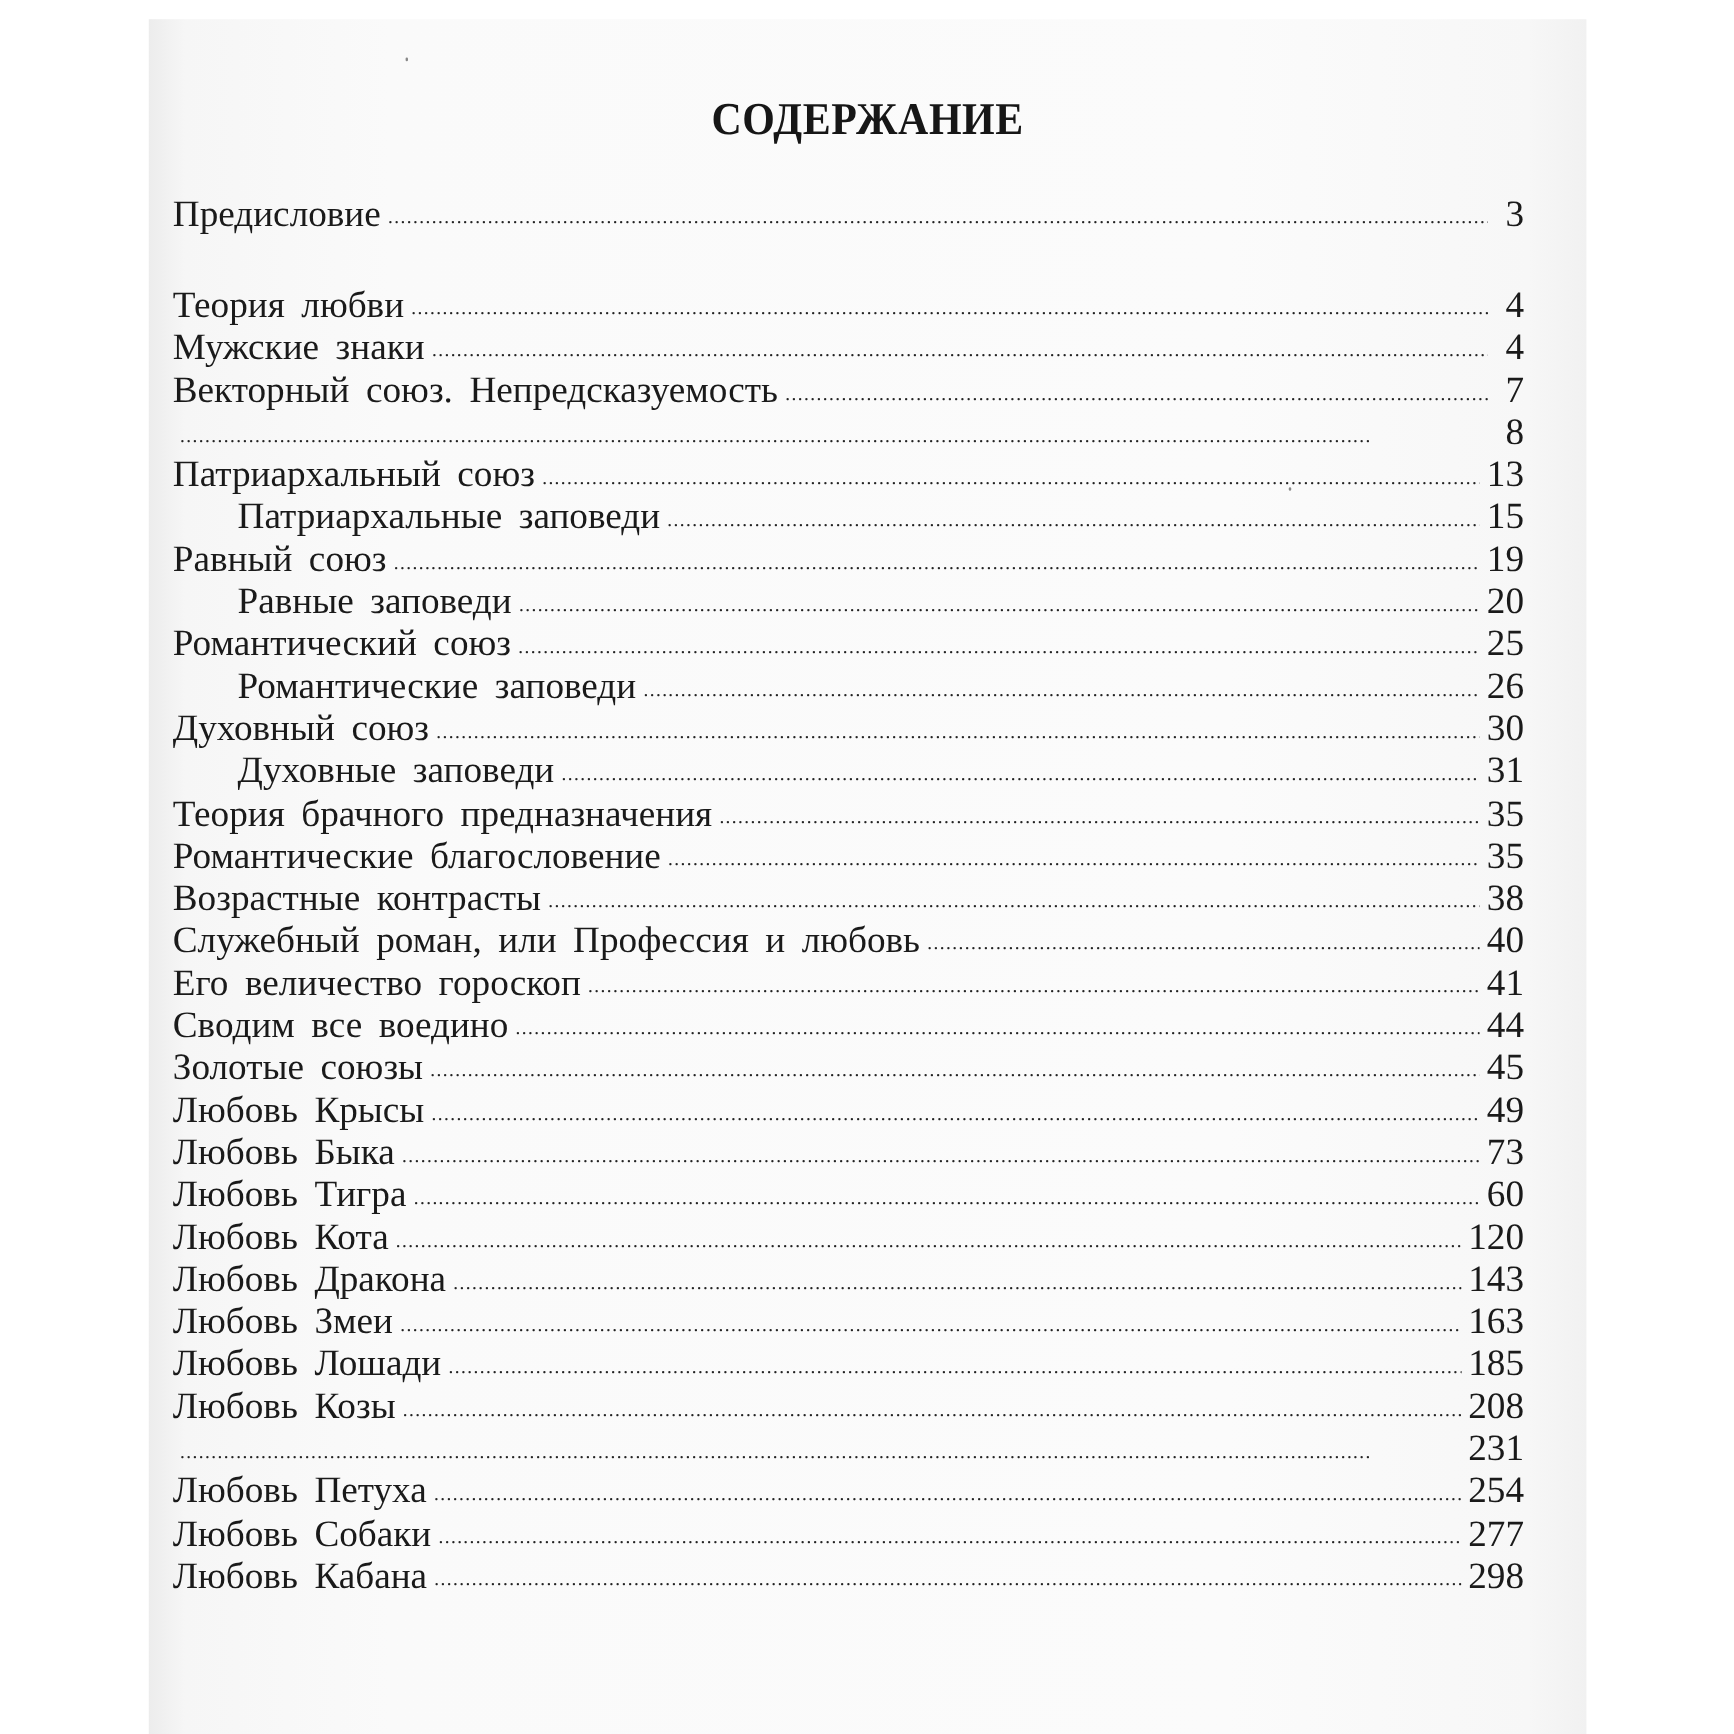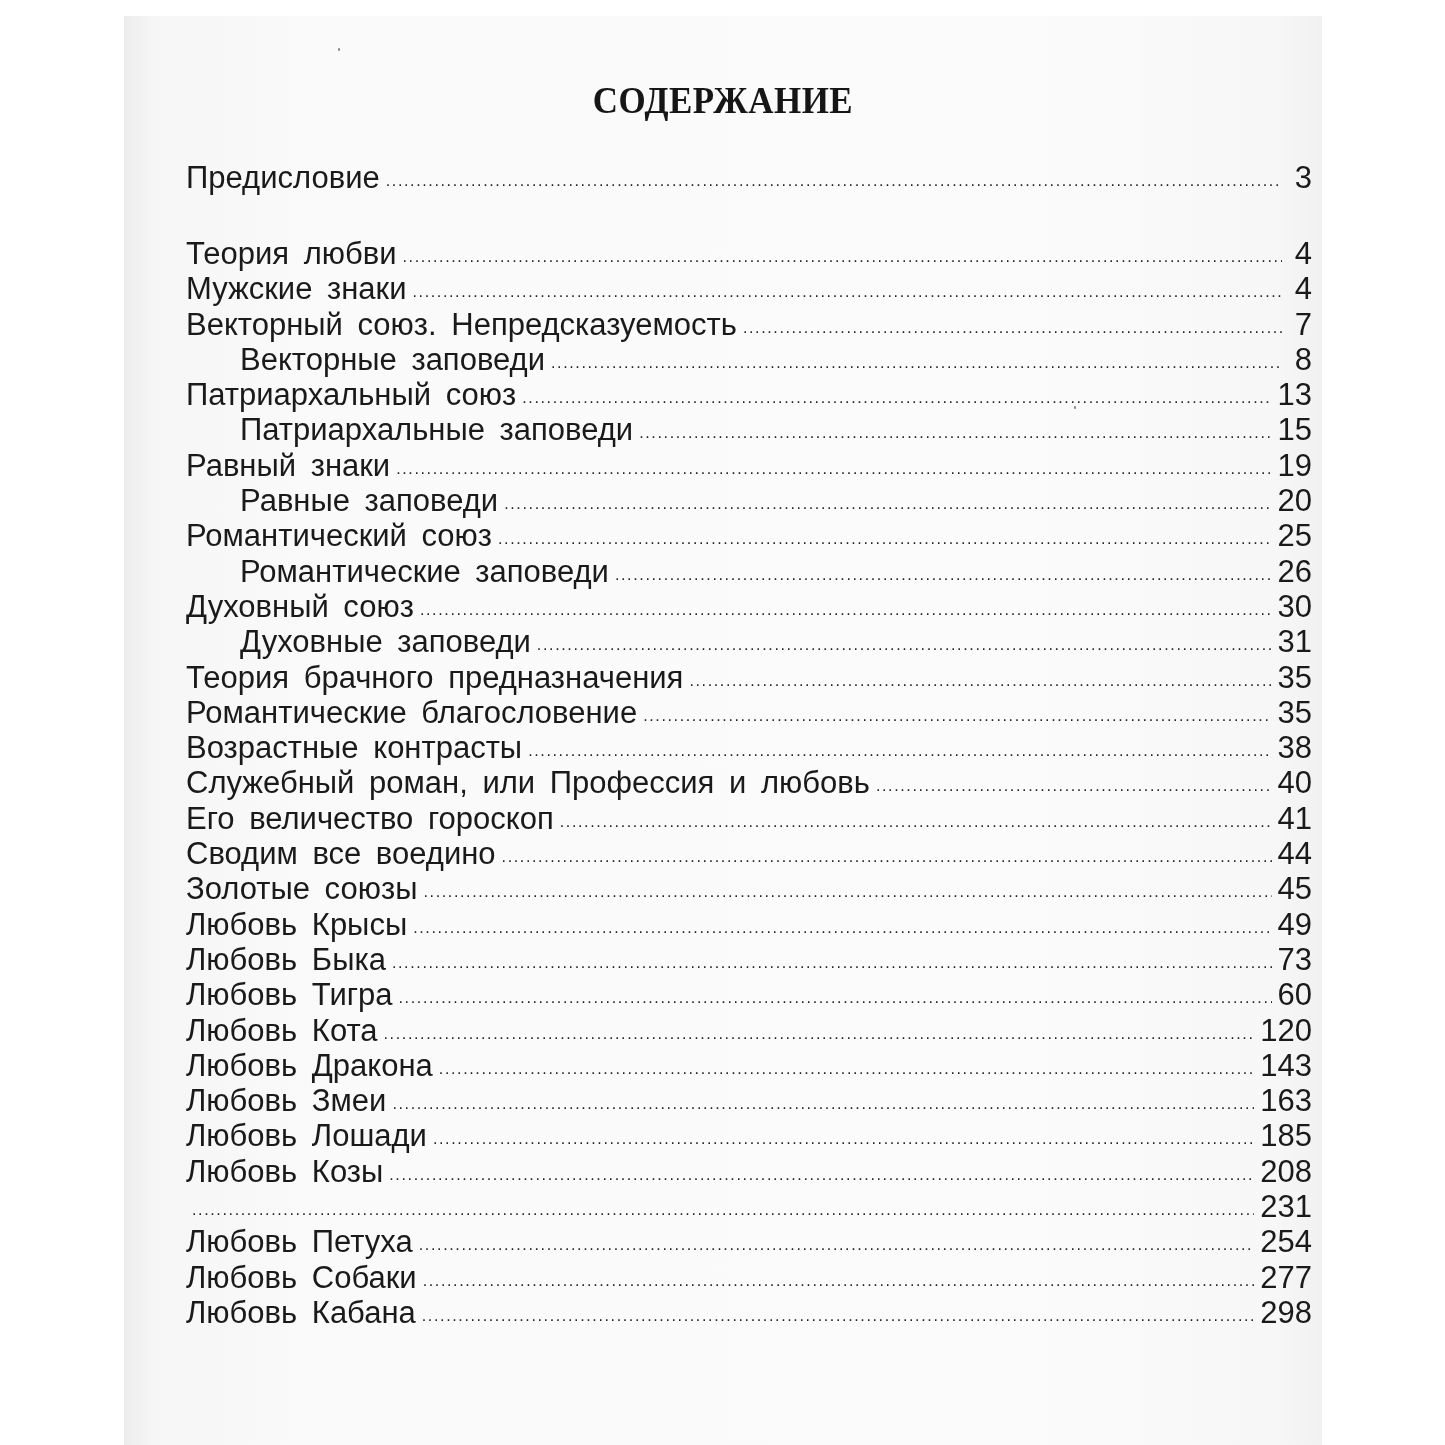--- a/index.html
+++ b/index.html
@@ -32,23 +32,22 @@
       font-size: 38px;
       letter-spacing: 0.5px;
       color: #161616;
       margin: 0;
       transform: scaleX(0.92);
     }
     .toc {
       position: absolute;
       left: 20px;
       width: 1126px;
-      font-family: Liberation Sans, sans-serif;
+      font-family: Liberation Serif, serif;
       color: #1a1a1a;
-      margin-left: 42px;
     }
     .preface {
       top: 144px;
     }
     .main-list {
       top: 220px;
     }
     .row {
       display: flex;
       align-items: baseline;
@@ -118,36 +117,35 @@
         <span class="label">Мужские знаки</span>
         <span class="leader"></span>
         <span class="page">4</span>
       </div>
       <div class="row">
         <span class="label">Векторный союз. Непредсказуемость</span>
         <span class="leader"></span>
         <span class="page">7</span>
       </div>
       <div class="row indent">
-        <span class="label">Векторные заповеди</span>
         <span class="leader"></span>
         <span class="page">8</span>
       </div>
       <div class="row">
         <span class="label">Патриархальный союз</span>
         <span class="leader"></span>
         <span class="page">13</span>
       </div>
       <div class="row indent">
         <span class="label">Патриархальные заповеди</span>
         <span class="leader"></span>
         <span class="page">15</span>
       </div>
       <div class="row">
-        <span class="label">Равный знаки</span>
+        <span class="label">Равный союз</span>
         <span class="leader"></span>
         <span class="page">19</span>
       </div>
       <div class="row indent">
         <span class="label">Равные заповеди</span>
         <span class="leader"></span>
         <span class="page">20</span>
       </div>
       <div class="row">
         <span class="label">Романтический союз</span>

